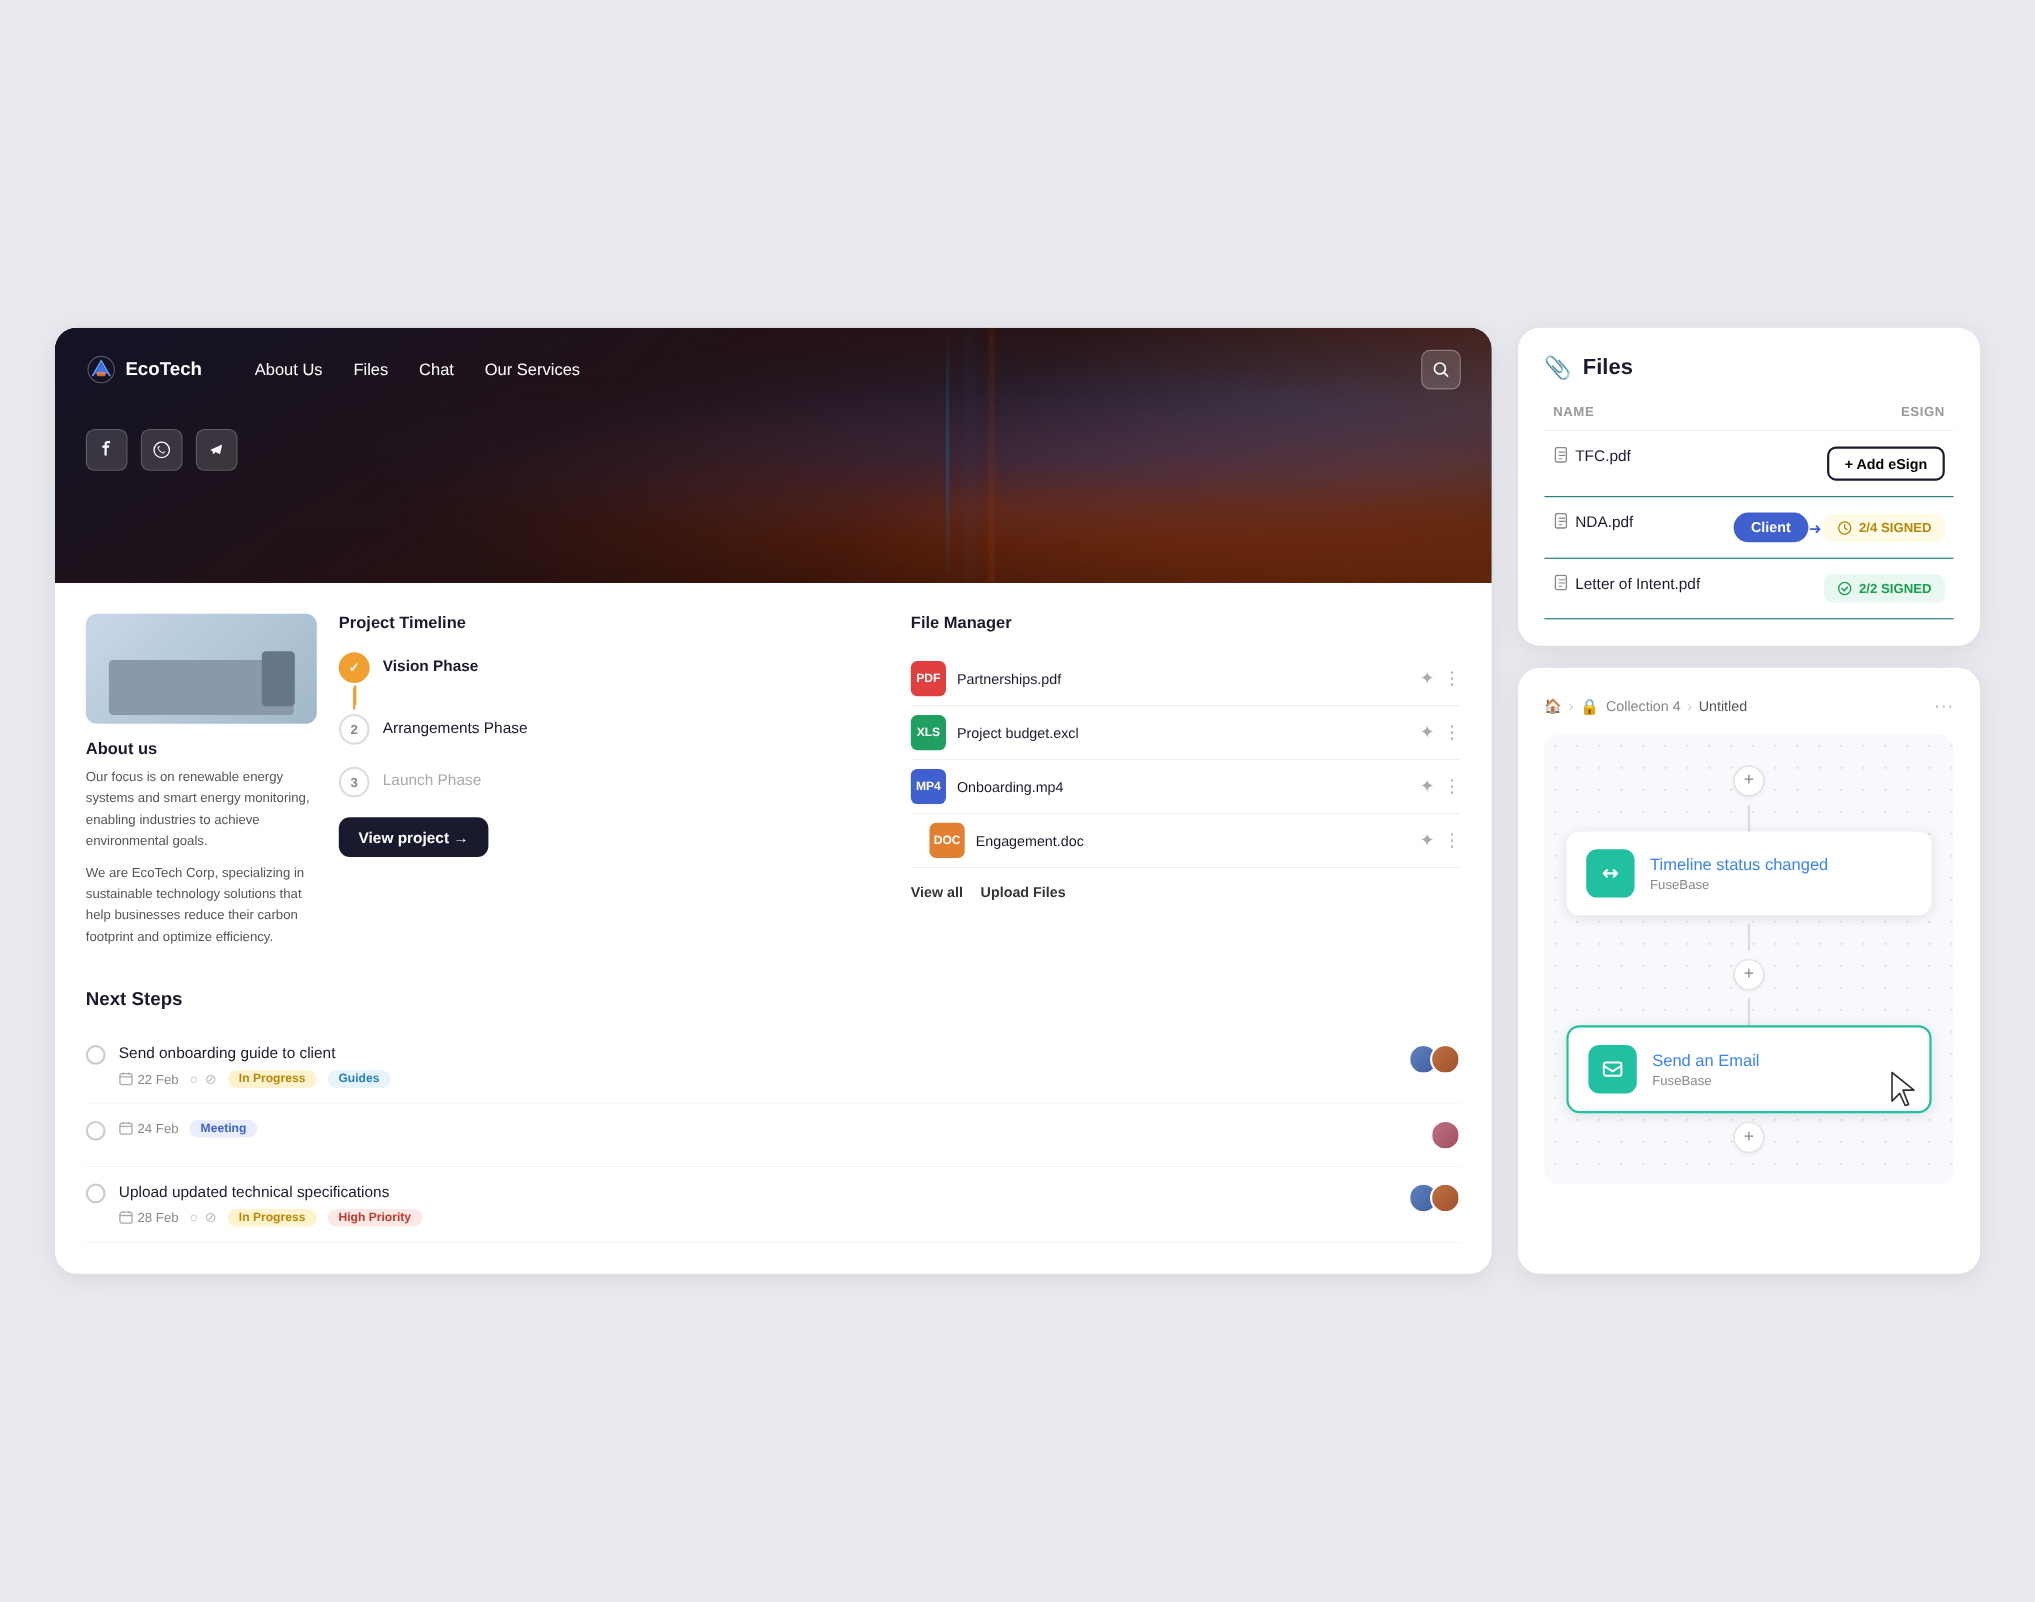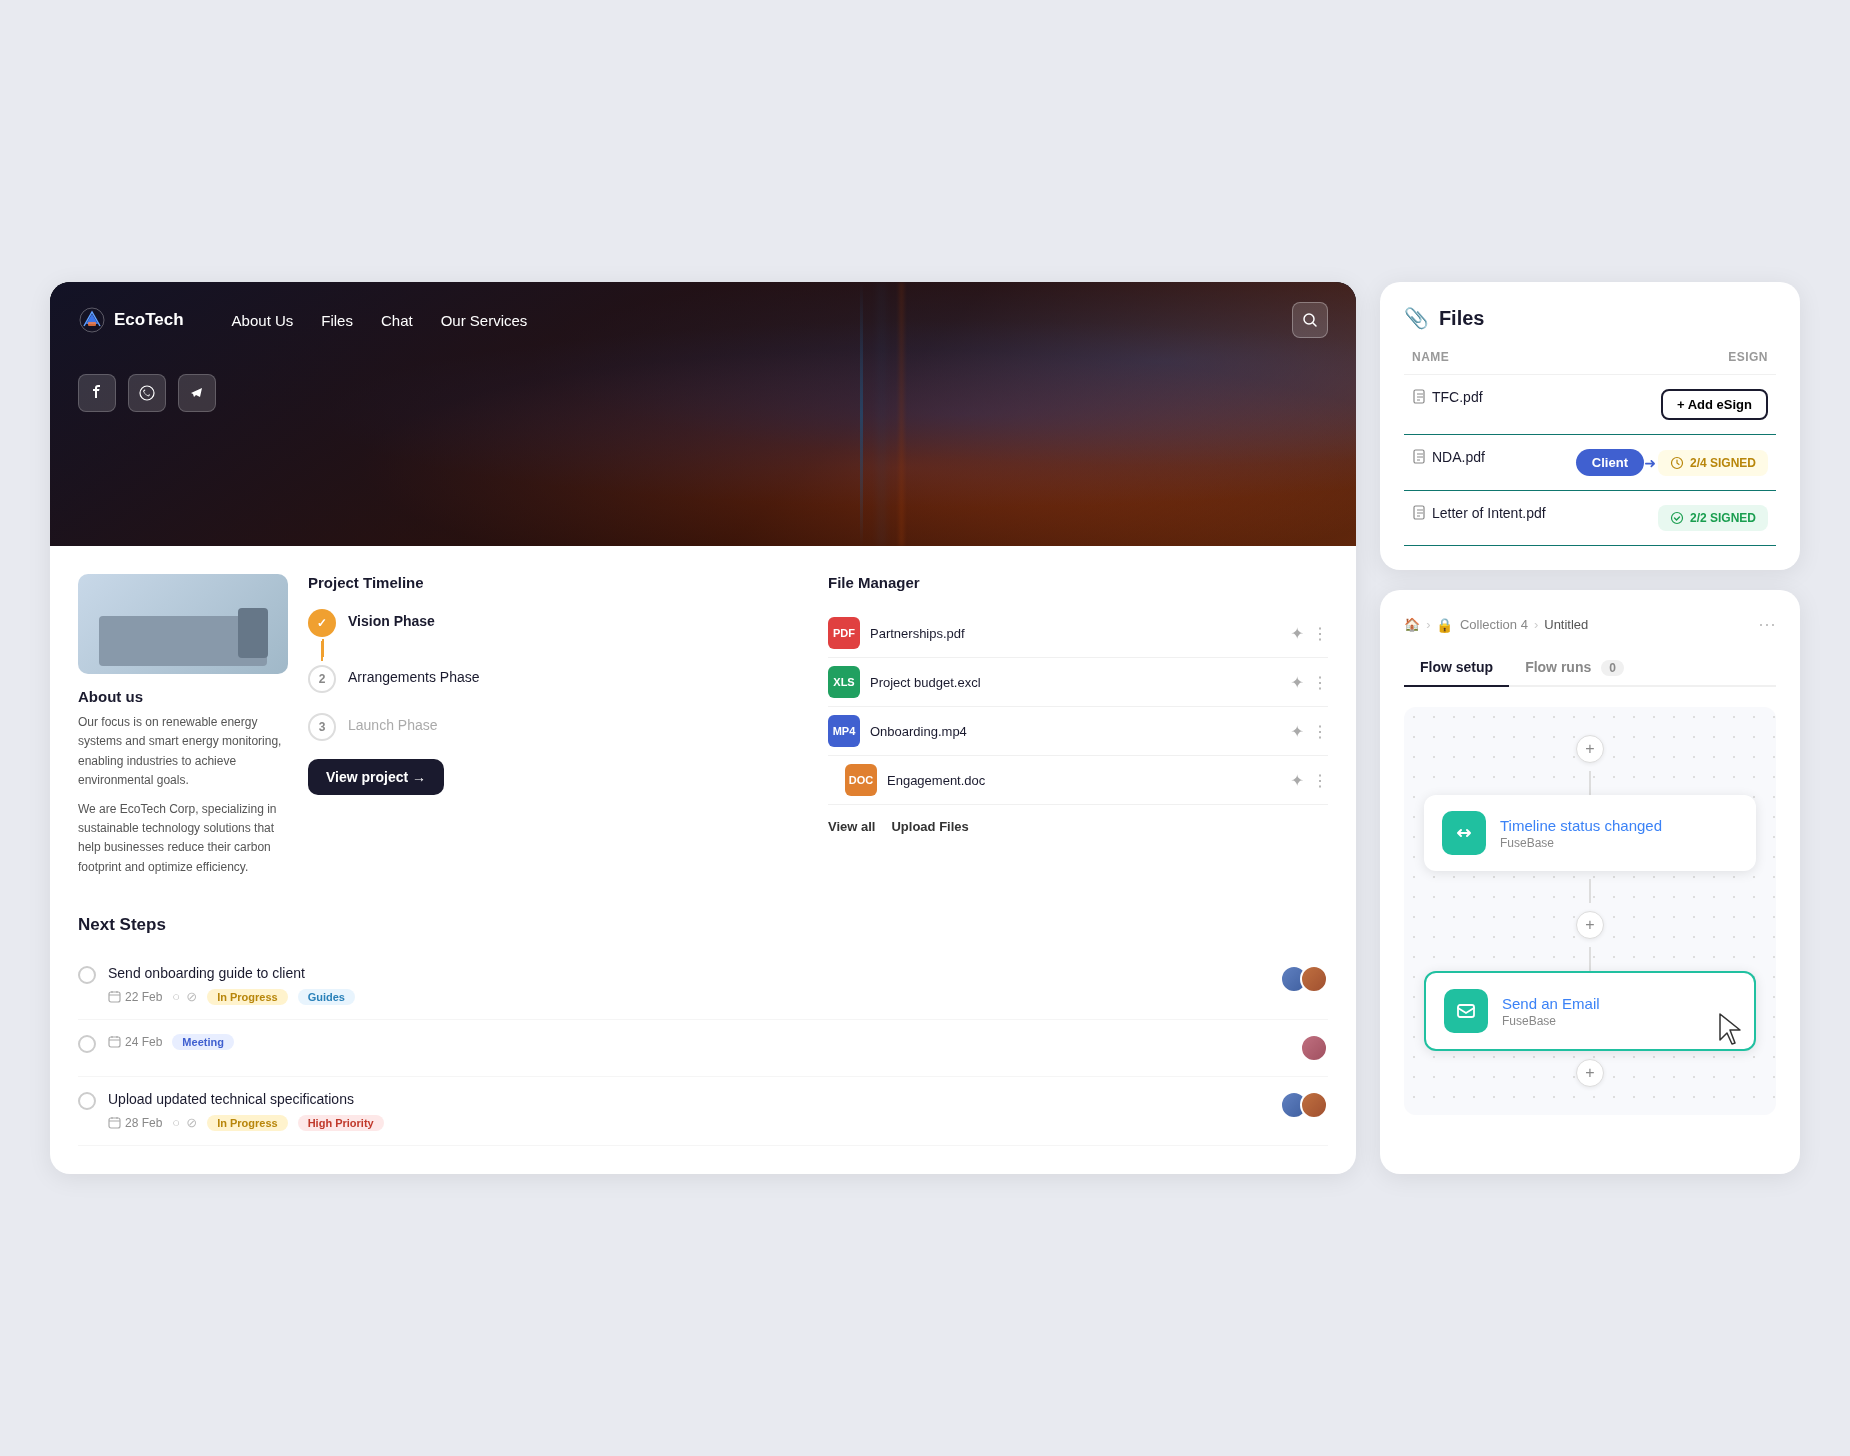--- a/index.html
+++ b/index.html
@@ -26,21 +26,21 @@
       border-radius: 20px;
       overflow: hidden;
       box-shadow: 0 4px 24px rgba(0,0,0,0.08);
     }
     
     .hero {
       background: #0a0a0a;
       position: relative;
       padding: 0;
       overflow: hidden;
-      height: 264px;
+      height: 232px;
     }
     .hero-overlay {
       position: absolute;
       inset: 0;
       background: linear-gradient(135deg, rgba(20,20,40,0.85) 0%, rgba(60,20,10,0.6) 60%, rgba(200,80,20,0.4) 100%);
       z-index: 1;
     }
     .hero-abstract {
       position: absolute;
       inset: 0;
@@ -871,27 +871,20 @@
     <div class="flow-panel">
       <div class="flow-breadcrumb">
         <span>🏠</span>
         <span class="sep">›</span>
         <span class="lock-icon">🔒</span>
         <span>Collection 4</span>
         <span class="sep">›</span>
         <span class="current">Untitled</span>
         <span class="flow-more">···</span>
       </div>
-      <div class="flow-tabs">
-        <div class="flow-tab active">Flow setup</div>
-        <div class="flow-tab">
-          <span>Flow runs</span>
-          <span class="flow-badge">0</span>
-        </div>
-      </div>
       <div class="flow-canvas">
         <div class="flow-plus">
           <div class="flow-plus-btn">+</div>
         </div>
         <div class="flow-connector"></div>
         <div class="flow-node">
           <div class="flow-node-icon teal">
             <svg width="22" height="22" viewBox="0 0 22 22" fill="none">
                 <path d="M6 11h10M14 8l3 3-3 3M8 14l-3-3 3-3" stroke="white" stroke-width="2" stroke-linecap="round" stroke-linejoin="round"></path>
               </svg>

